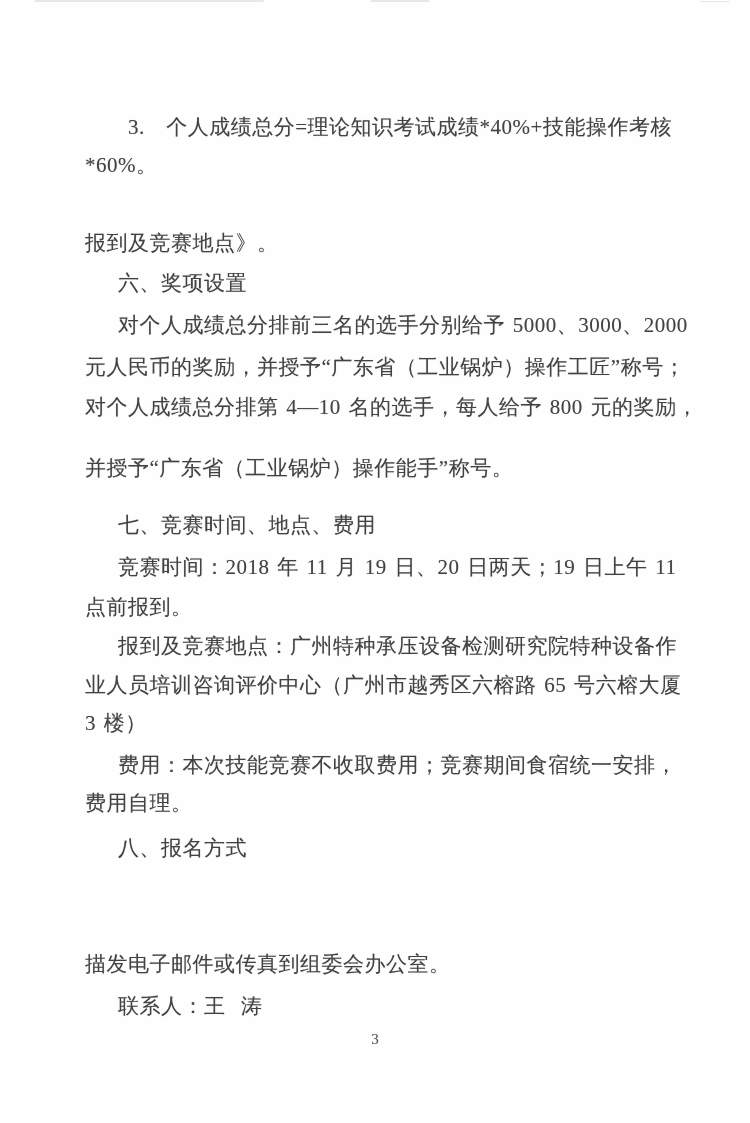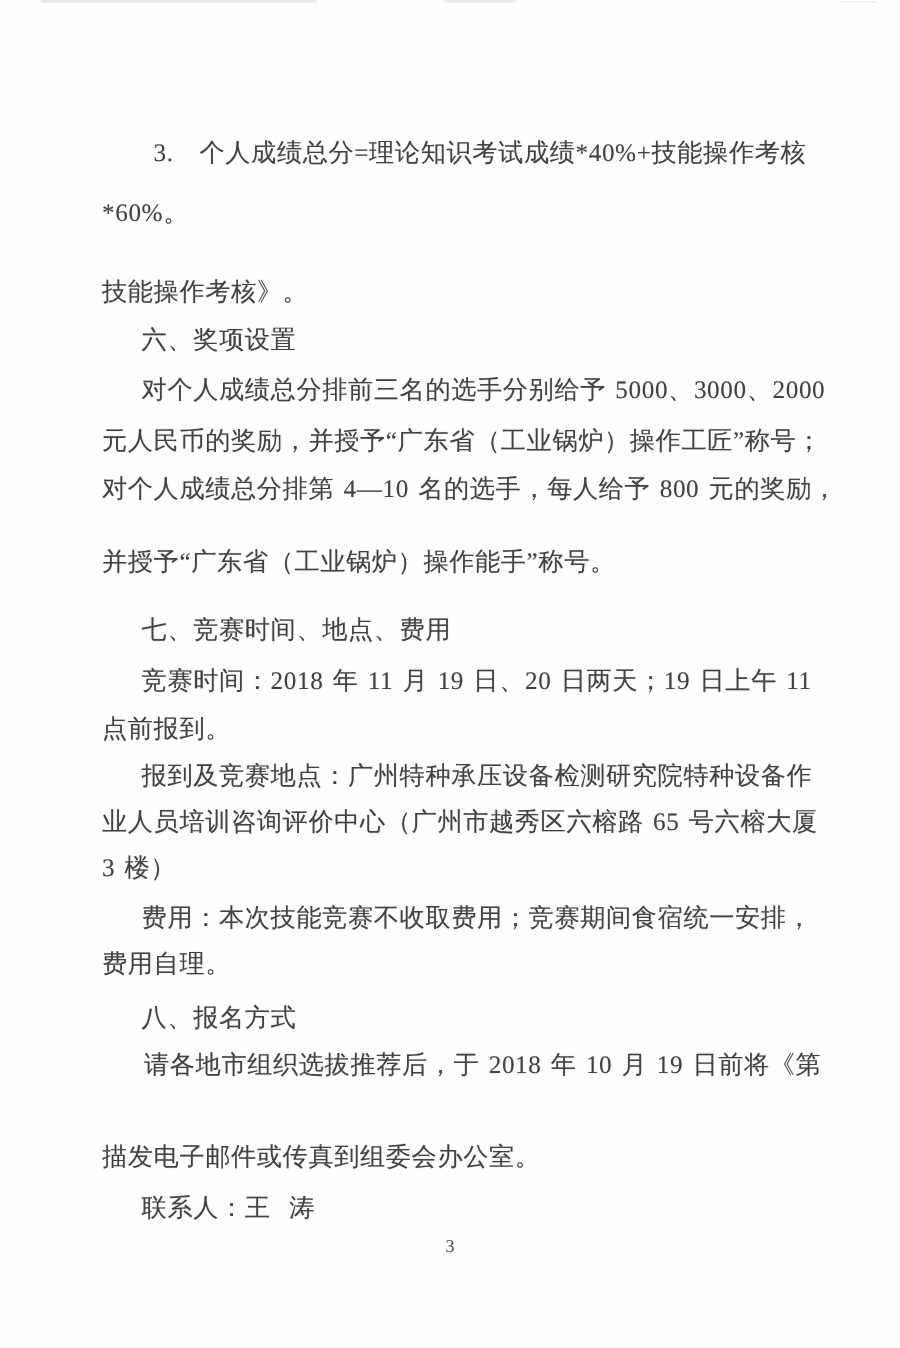--- a/index.html
+++ b/index.html
@@ -50,35 +50,34 @@
 </head>
 <body>
 
 <div class="page">
 
   <div class="scan-artifact" style="top:0; left:34px;  width:230px; height:2px;"></div>
   <div class="scan-artifact" style="top:0; left:370px; width:60px;  height:2px;"></div>
   <div class="scan-artifact" style="top:1px; left:700px; width:30px; height:1px;"></div>
 
   <div class="tl ind2" style="top:114px">3.　个人成绩总分=理论知识考试成绩*40%+技能操作考核</div>
-  <div class="tl" style="top:164px">*60%。</div>
-  <div class="tl" style="top:230px">技能操作考核》。</div>
+  <div class="tl" style="top:152px">*60%。</div>
+  <div class="tl" style="top:230px">报到及竞赛地点》。</div>
   <div class="tl ind" style="top:270px">六、奖项设置</div>
   <div class="tl ind" style="top:312px">对个人成绩总分排前三名的选手分别给予 5000、3000、2000</div>
   <div class="tl" style="top:354px">元人民币的奖励，并授予“广东省（工业锅炉）操作工匠”称号；</div>
   <div class="tl" style="top:394px">对个人成绩总分排第 4—10 名的选手，每人给予 800 元的奖励，</div>
   <div class="tl" style="top:455px">并授予“广东省（工业锅炉）操作能手”称号。</div>
   <div class="tl ind" style="top:512px">七、竞赛时间、地点、费用</div>
   <div class="tl ind" style="top:554px">竞赛时间：2018 年 11 月 19 日、20 日两天；19 日上午 11</div>
   <div class="tl" style="top:594px">点前报到。</div>
   <div class="tl ind" style="top:633px">报到及竞赛地点：广州特种承压设备检测研究院特种设备作</div>
   <div class="tl" style="top:672px">业人员培训咨询评价中心（广州市越秀区六榕路 65 号六榕大厦</div>
   <div class="tl" style="top:710px">3 楼）</div>
   <div class="tl ind" style="top:752px">费用：本次技能竞赛不收取费用；竞赛期间食宿统一安排，</div>
   <div class="tl" style="top:790px">费用自理。</div>
   <div class="tl ind" style="top:835px">八、报名方式</div>
-  <div class="tl ind3" style="top:874px">请各地市组织选拔推荐后，于 2018 年 10 月 19 日前将《第</div>
   <div class="tl ind" style="top:993px">联系人：王  涛</div>
   <div class="tl" style="top:951px">描发电子邮件或传真到组委会办公室。</div>
 
   <div class="pageno">3</div>
 
 </div>
 
 </body></html>

